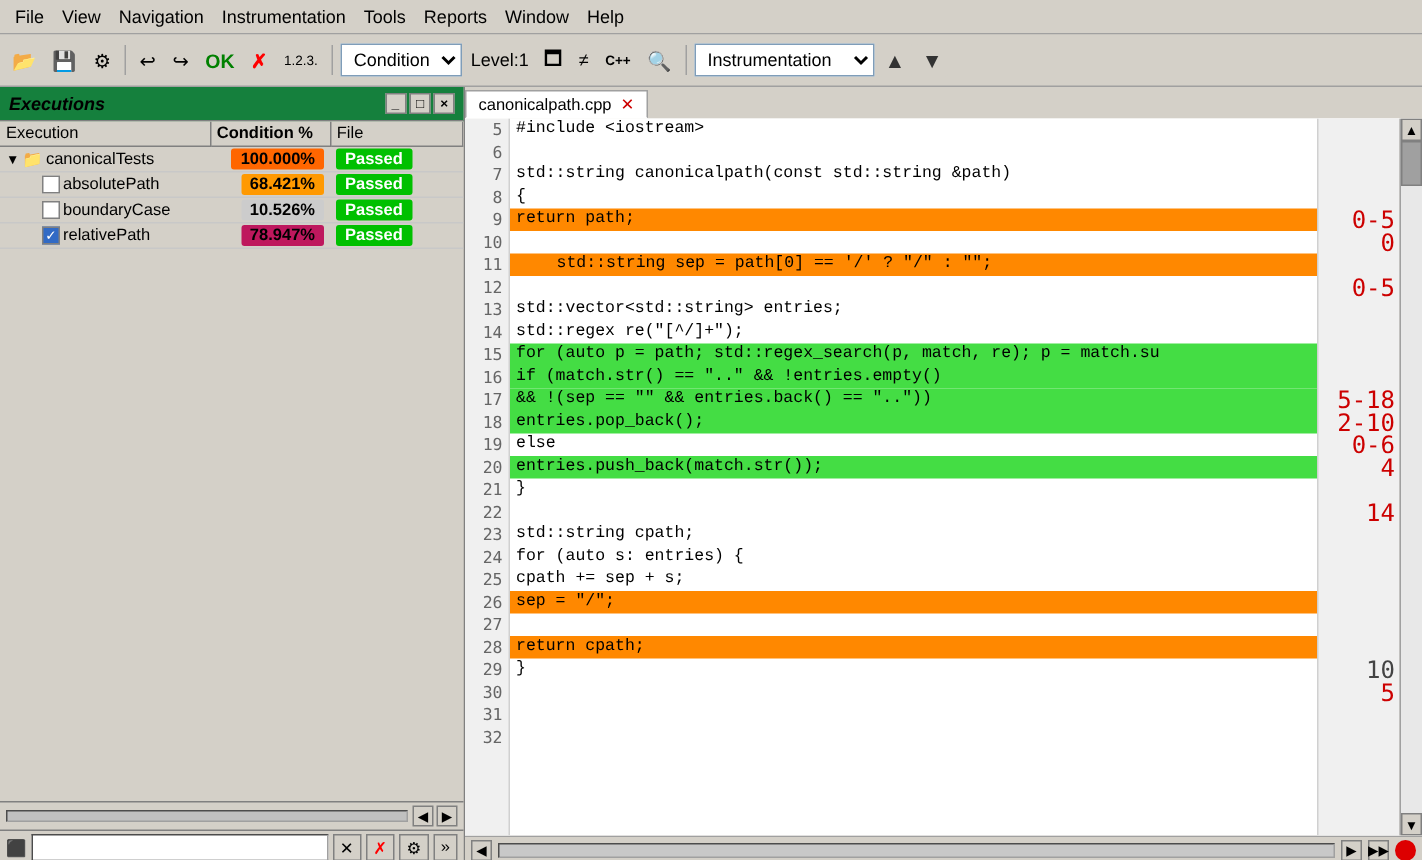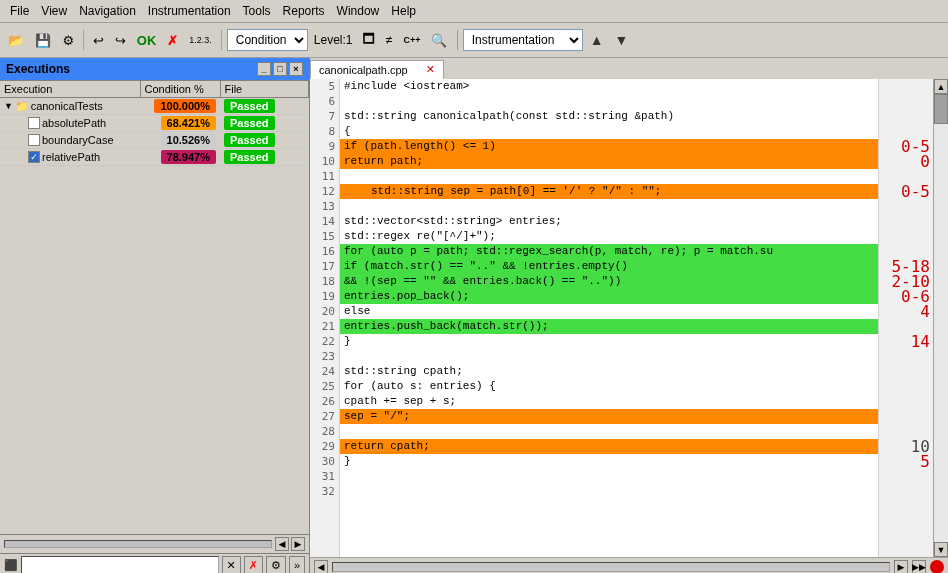--- a/index.html
+++ b/index.html
@@ -15,21 +15,21 @@
     .toolbar-sep { width: 1px; height: 20px; background: #a0a0a0; margin: 0 2px; }
     .toolbar-dropdown { display: flex; align-items: center; gap: 2px; }
     .toolbar-select { border: 1px solid #7f9db9; background: white; padding: 2px 4px; font-size: 12px; height: 22px; cursor: pointer; }
     .toolbar-label { font-size: 12px; padding: 0 3px; }
     
     
     .main-layout { display: flex; height: calc(573px - 55px); }
     
     
     .left-panel { width: 310px; background: #d4d0c8; border-right: 1px solid #808080; display: flex; flex-direction: column; }
-    .panel-header { background: #3b82f6; padding: 4px 6px; font-weight: bold; font-size: 12px; border-bottom: 1px solid #808080; display: flex; justify-content: space-between; align-items: center; }
+    .panel-header { background: #15803d; padding: 4px 6px; font-weight: bold; font-size: 12px; border-bottom: 1px solid #808080; display: flex; justify-content: space-between; align-items: center; font-style: italic; }
     .panel-header-btns { display: flex; gap: 2px; }
     .panel-header-btn { width: 14px; height: 14px; background: #d4d0c8; border: 1px solid #808080; font-size: 9px; display: flex; align-items: center; justify-content: center; cursor: pointer; }
     
     
     .exec-table { flex: 1; overflow: auto; background: #d4d0c8; }
     .exec-table table { width: 100%; border-collapse: collapse; }
     .exec-table th { background: #d4d0c8; text-align: left; padding: 2px 4px; border-bottom: 1px solid #808080; border-right: 1px solid #808080; font-weight: normal; font-size: 11px; }
     .exec-table td { padding: 1px 4px; border-bottom: 1px solid #c8c8c8; font-size: 11px; vertical-align: middle; }
     .exec-table td.cov-pct { text-align: right; }
     
@@ -56,21 +56,21 @@
     .search-bar { border-top: 1px solid #808080; padding: 2px 4px; display: flex; align-items: center; gap: 3px; background: #d4d0c8; }
     .search-bar-icon { font-size: 11px; }
     .search-input { flex: 1; height: 18px; border: 1px inset #a0a0a0; background: white; font-size: 11px; padding: 1px 3px; }
     .search-btn { height: 18px; padding: 0 4px; font-size: 11px; cursor: pointer; background: #d4d0c8; border: 1px solid #808080; }
     
     
     .right-panel { flex: 1; display: flex; flex-direction: column; background: #f5f5f5; overflow: hidden; }
     
     
     .tab-bar { background: #d4d0c8; display: flex; align-items: flex-end; padding-top: 2px; }
-    .tab { background: #f0f0f0; border: 1px solid #a0a0a0; border-bottom: none; padding: 2px 8px; font-size: 11px; display: flex; align-items: center; gap: 18px; cursor: pointer; }
+    .tab { background: #f0f0f0; border: 1px solid #a0a0a0; border-bottom: none; padding: 2px 8px; font-size: 11px; display: flex; align-items: center; gap: 6px; cursor: pointer; }
     .tab.active { background: white; border-bottom: 1px solid white; }
     .tab-close { font-size: 11px; color: #c00; cursor: pointer; }
     
     
     .code-area { flex: 1; display: flex; overflow: hidden; background: white; position: relative; }
     .line-numbers { width: 30px; background: #f0f0f0; border-right: 1px solid #d0d0d0; padding: 0; font-family: monospace; font-size: 11px; color: #666; text-align: right; overflow: hidden; }
     .line-num { padding: 0 4px 0 0; line-height: 15px; display: block; }
     
     .code-content { flex: 1; overflow: auto; position: relative; }
     .code-line { height: 15px; line-height: 15px; font-family: 'Courier New', monospace; font-size: 11px; white-space: nowrap; padding: 0 4px; display: flex; align-items: center; }
@@ -146,21 +146,21 @@
         <div class="panel-header-btn">□</div>
         <div class="panel-header-btn">×</div>
       </div>
     </div>
 
     <div class="exec-table">
       <table>
         <thead>
           <tr>
             <th style="width:140px;">Execution</th>
-            <th style="width:80px;">Condition %</th>
+            <th style="width:80px;font-weight:bold;">Condition %</th>
             <th>File</th>
           </tr>
         </thead>
         <tbody>
 
           <tr>
             <td>
               <div class="tree-row">
                 <span class="triangle">▼</span>
                 <span>📁</span>
@@ -280,23 +280,20 @@
           <div class="code-line">
             <span style="font-family: &quot;Courier New&quot;, monospace; font-size: 11px;"></span>
           </div>
           <div class="code-line">
             <span style="font-family: &quot;Courier New&quot;, monospace; font-size: 11px;">std::string canonicalpath(const std::string &amp;path)</span>
           </div>
           <div class="code-line">
             <span style="font-family: &quot;Courier New&quot;, monospace; font-size: 11px;">{</span>
           </div>
           <div class="code-line" style="background: rgb(255, 136, 0);">
-            <span style="font-family: &quot;Courier New&quot;, monospace; font-size: 11px;">    if (path.length() &lt;= 1)</span>
-          </div>
-          <div class="code-line" style="background: rgb(255, 136, 0);">
             <span style="font-family: &quot;Courier New&quot;, monospace; font-size: 11px;">        return path;</span>
           </div>
           <div class="code-line">
             <span style="font-family: &quot;Courier New&quot;, monospace; font-size: 11px;"></span>
           </div>
           <div class="code-line" style="background: rgb(255, 136, 0); padding-left: 31px;">
             <span style="font-family: &quot;Courier New&quot;, monospace; font-size: 11px;">    std::string sep = path[0] == '/' ? "/" : "";</span>
           </div>
           <div class="code-line">
             <span style="font-family: &quot;Courier New&quot;, monospace; font-size: 11px;"></span>

